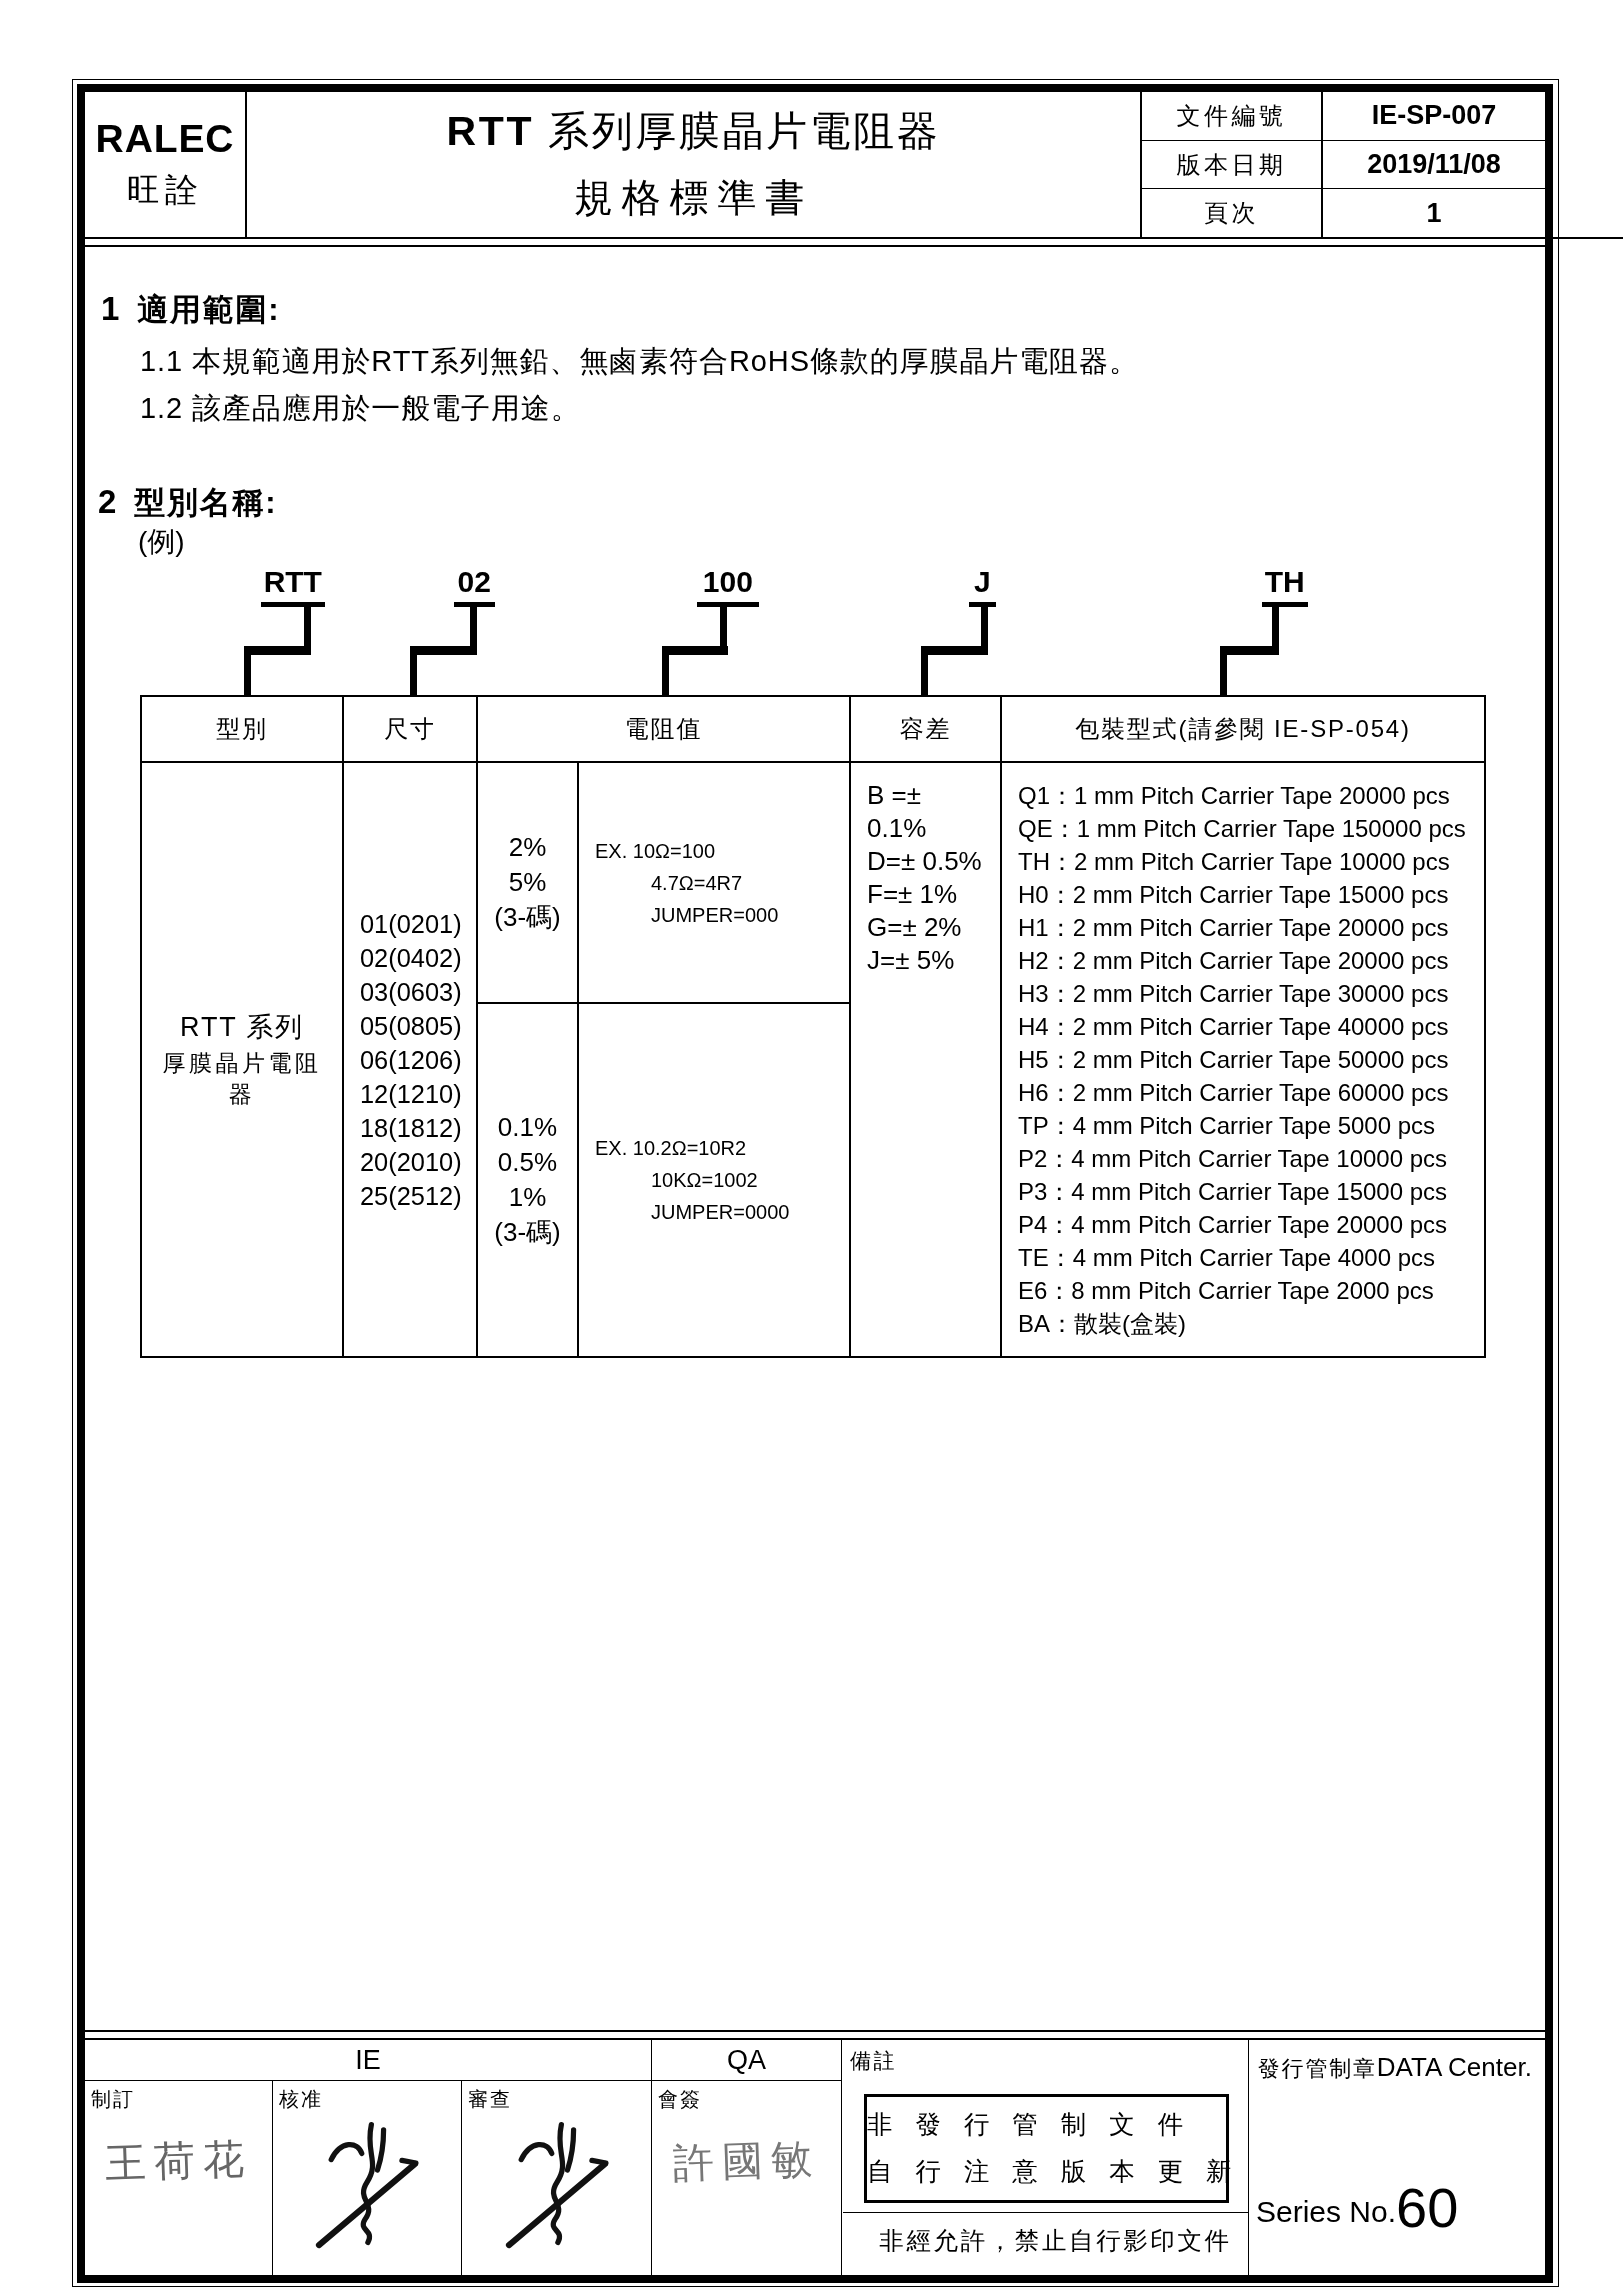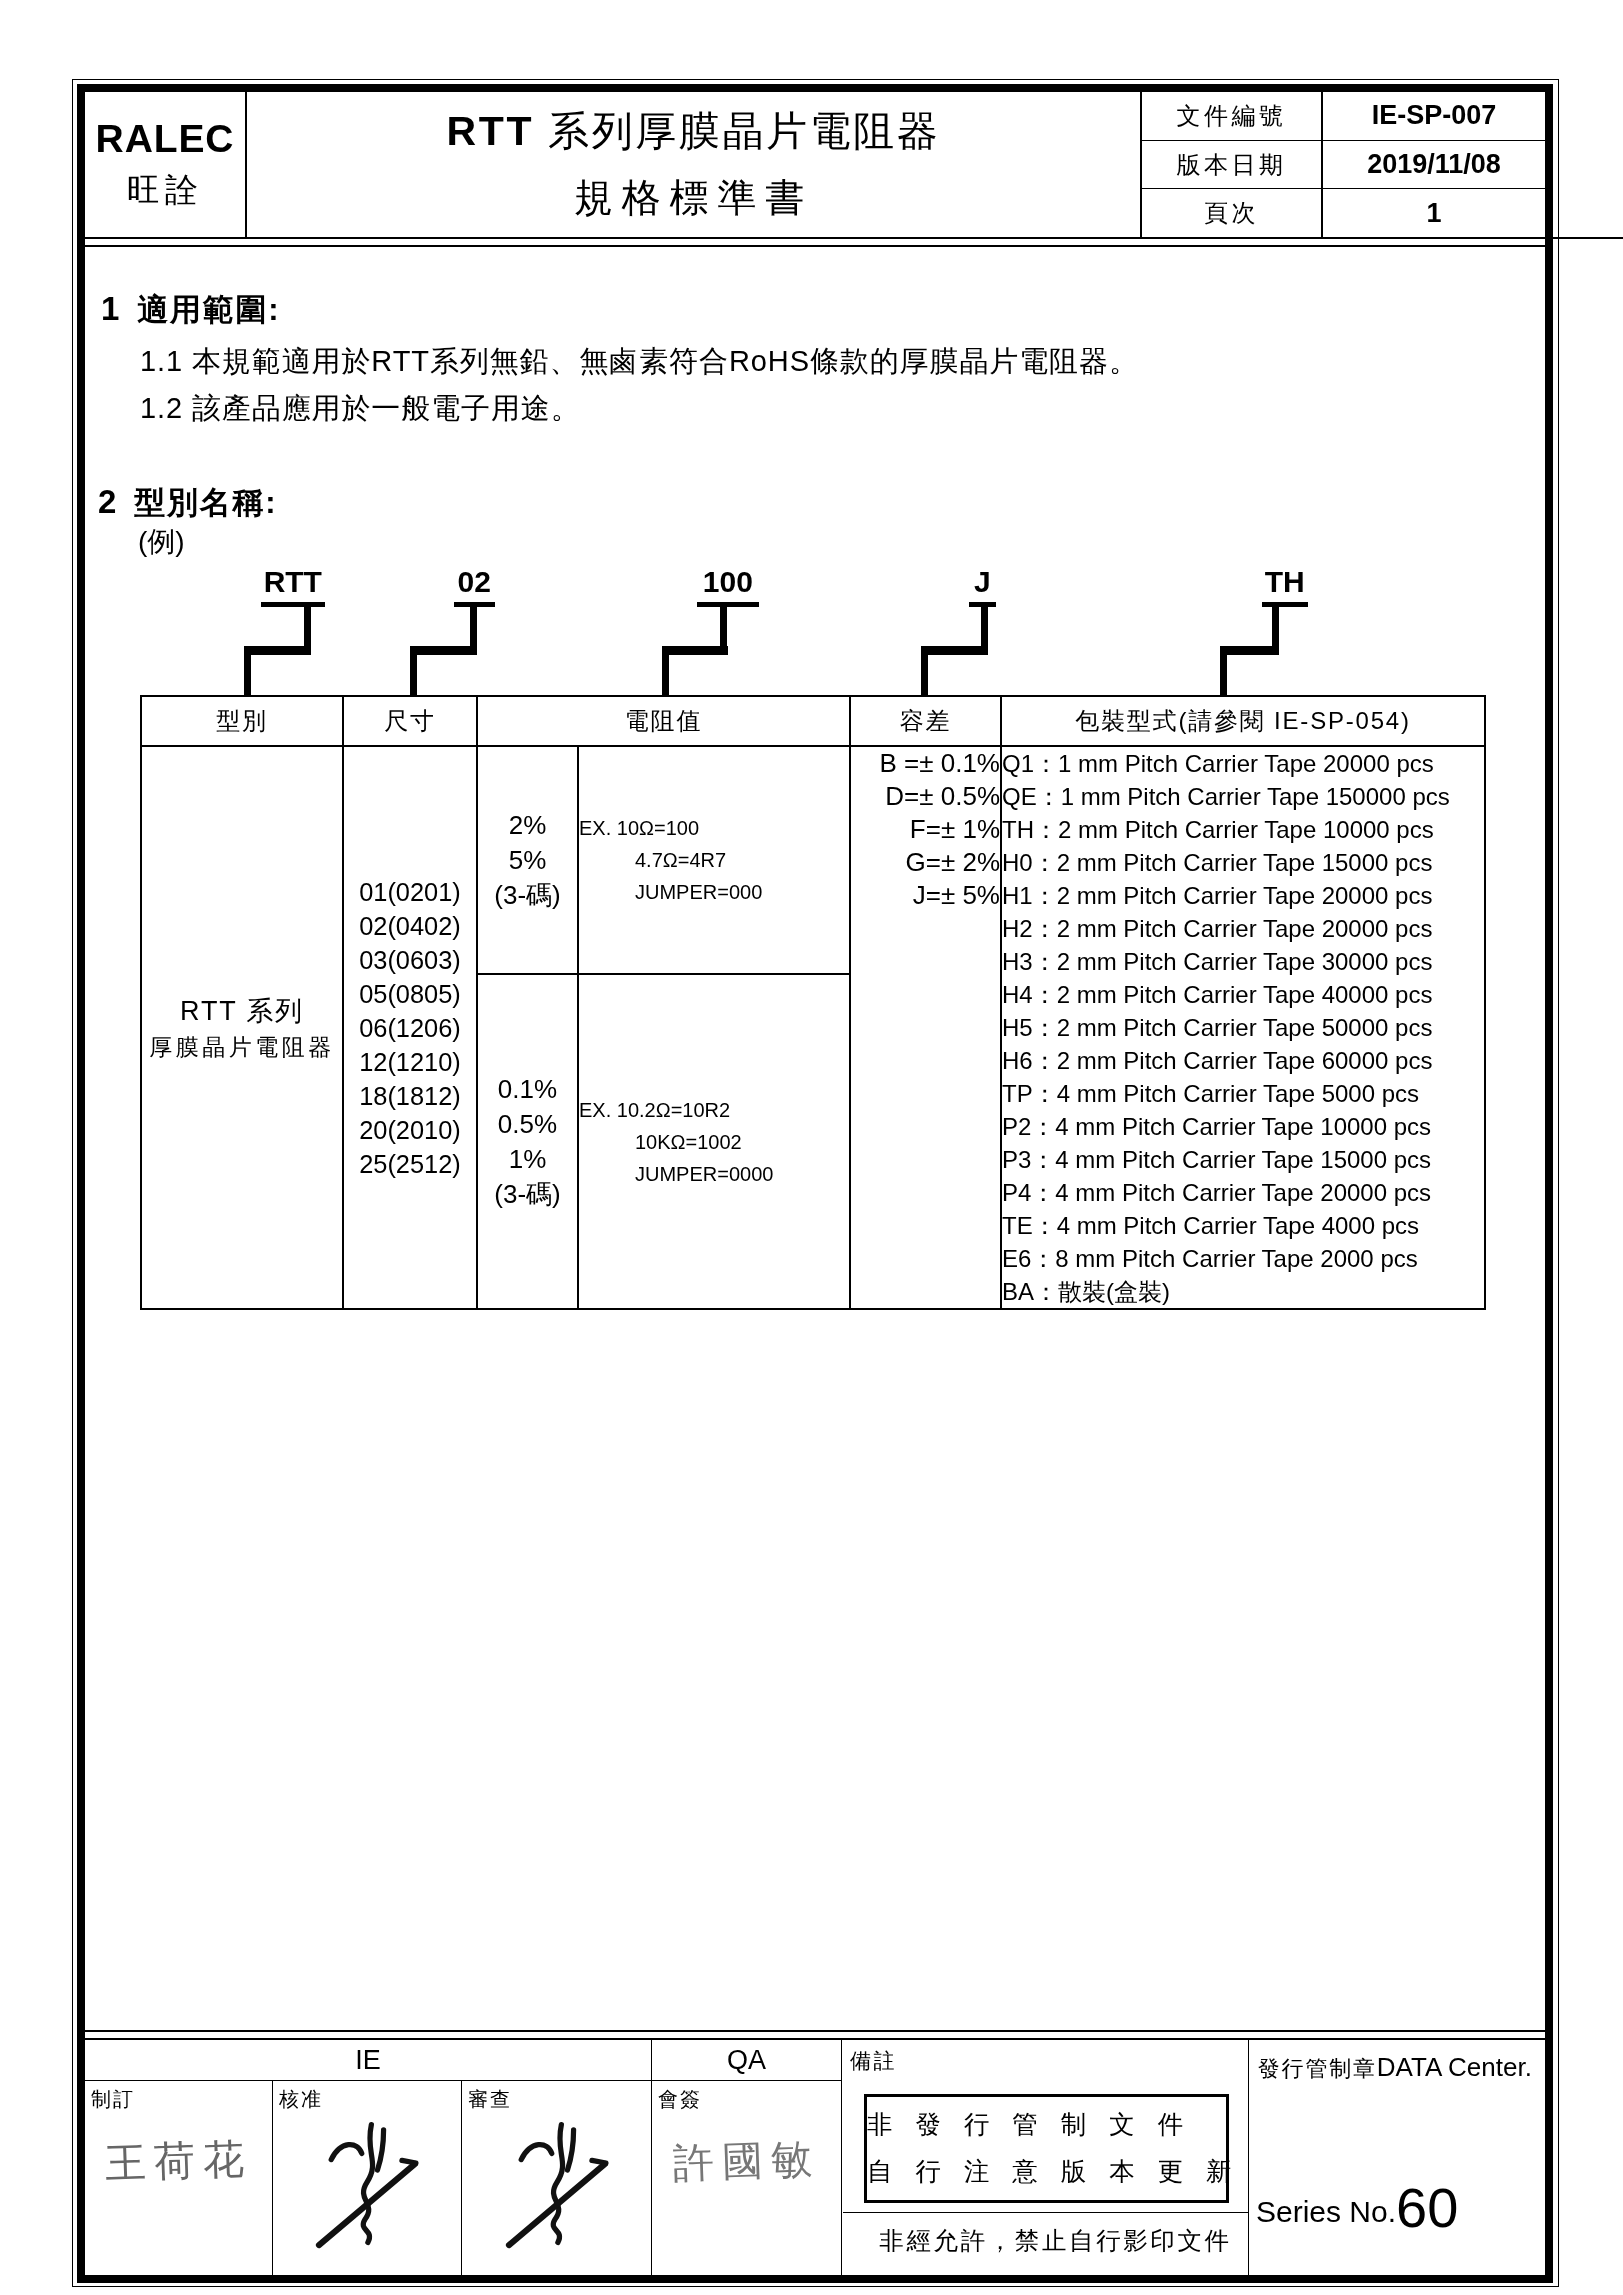--- a/index.html
+++ b/index.html
@@ -29,30 +29,30 @@
   
   .s-heading{font-size:31px;font-weight:bold;letter-spacing:1.8px;}
   .s-heading .num{font-size:33px;margin-right:16px;}
   .s-item{font-size:29px;letter-spacing:0.9px;}
   .example-note{font-size:28px;}
   
   .part-label{font-size:30px;font-weight:bold;text-align:center;border-bottom:5.3px solid #000;padding:0 1.8px 2.6px 1.8px;}
   .cseg{background:#000;}
   
   .spec-table{border-collapse:collapse;table-layout:fixed;}
-  .spec-table th,.spec-table td{border:2.6px solid #000;box-sizing:border-box;padding:0;}
+  .spec-table th,.spec-table td{border:2.6px solid #000;box-sizing:border-box;padding:16px;}
   .spec-table th{font-weight:normal;font-size:24px;letter-spacing:1.8px;}
   .cell-center{text-align:center;vertical-align:middle;}
   .model-l1{font-size:27px;letter-spacing:1.8px;}
   .model-l2{font-size:23px;letter-spacing:3.5px;margin-top:3px;}
   .sizes{font-size:25.4px;line-height:34px;text-align:center;vertical-align:middle;}
   .tolc{font-size:26px;line-height:35px;text-align:center;vertical-align:middle;}
   .exc{font-size:20px;line-height:32px;vertical-align:middle;text-align:left;padding-left:12.3px;border-radius:15px;}
   .exc .ind{padding-left:56px;}
-  .tcodes{font-size:26px;line-height:33px;text-align:right;vertical-align:top;padding-left:17.5px;padding-top:133px;}
+  .tcodes{font-size:26px;line-height:33px;text-align:left;vertical-align:top;padding-left:17.5px;padding-top:133px;}
   .pack{font-size:24px;line-height:33px;text-align:left;vertical-align:middle;padding-left:8.8px;}
   
   .footer-table{left:85px;top:2038px;width:1460px;height:238px;display:flex;border-top:2.6px solid #000;box-sizing:border-box;}
   .f-left{width:758px;display:grid;grid-template-columns:188px 189px 190px 190px;grid-template-rows:41px 1fr;box-sizing:border-box;}
   .f-dept{display:flex;align-items:center;justify-content:center;font-size:27px;border-right:1.8px solid #000;border-bottom:1.8px solid #000;box-sizing:border-box;}
   .f-ie{grid-column:1 / span 3;}
   .sign-cell{position:relative;border-right:1.8px solid #000;box-sizing:border-box;}
   .sign-label{position:absolute;left:6.1px;top:5.3px;font-size:20px;letter-spacing:1.8px;}
   .sig-name{position:absolute;left:0;right:0;top:53px;text-align:center;font-size:41px;letter-spacing:8px;color:#666;transform:rotate(-2deg);}
   .sig-name.qa{color:#777;}

